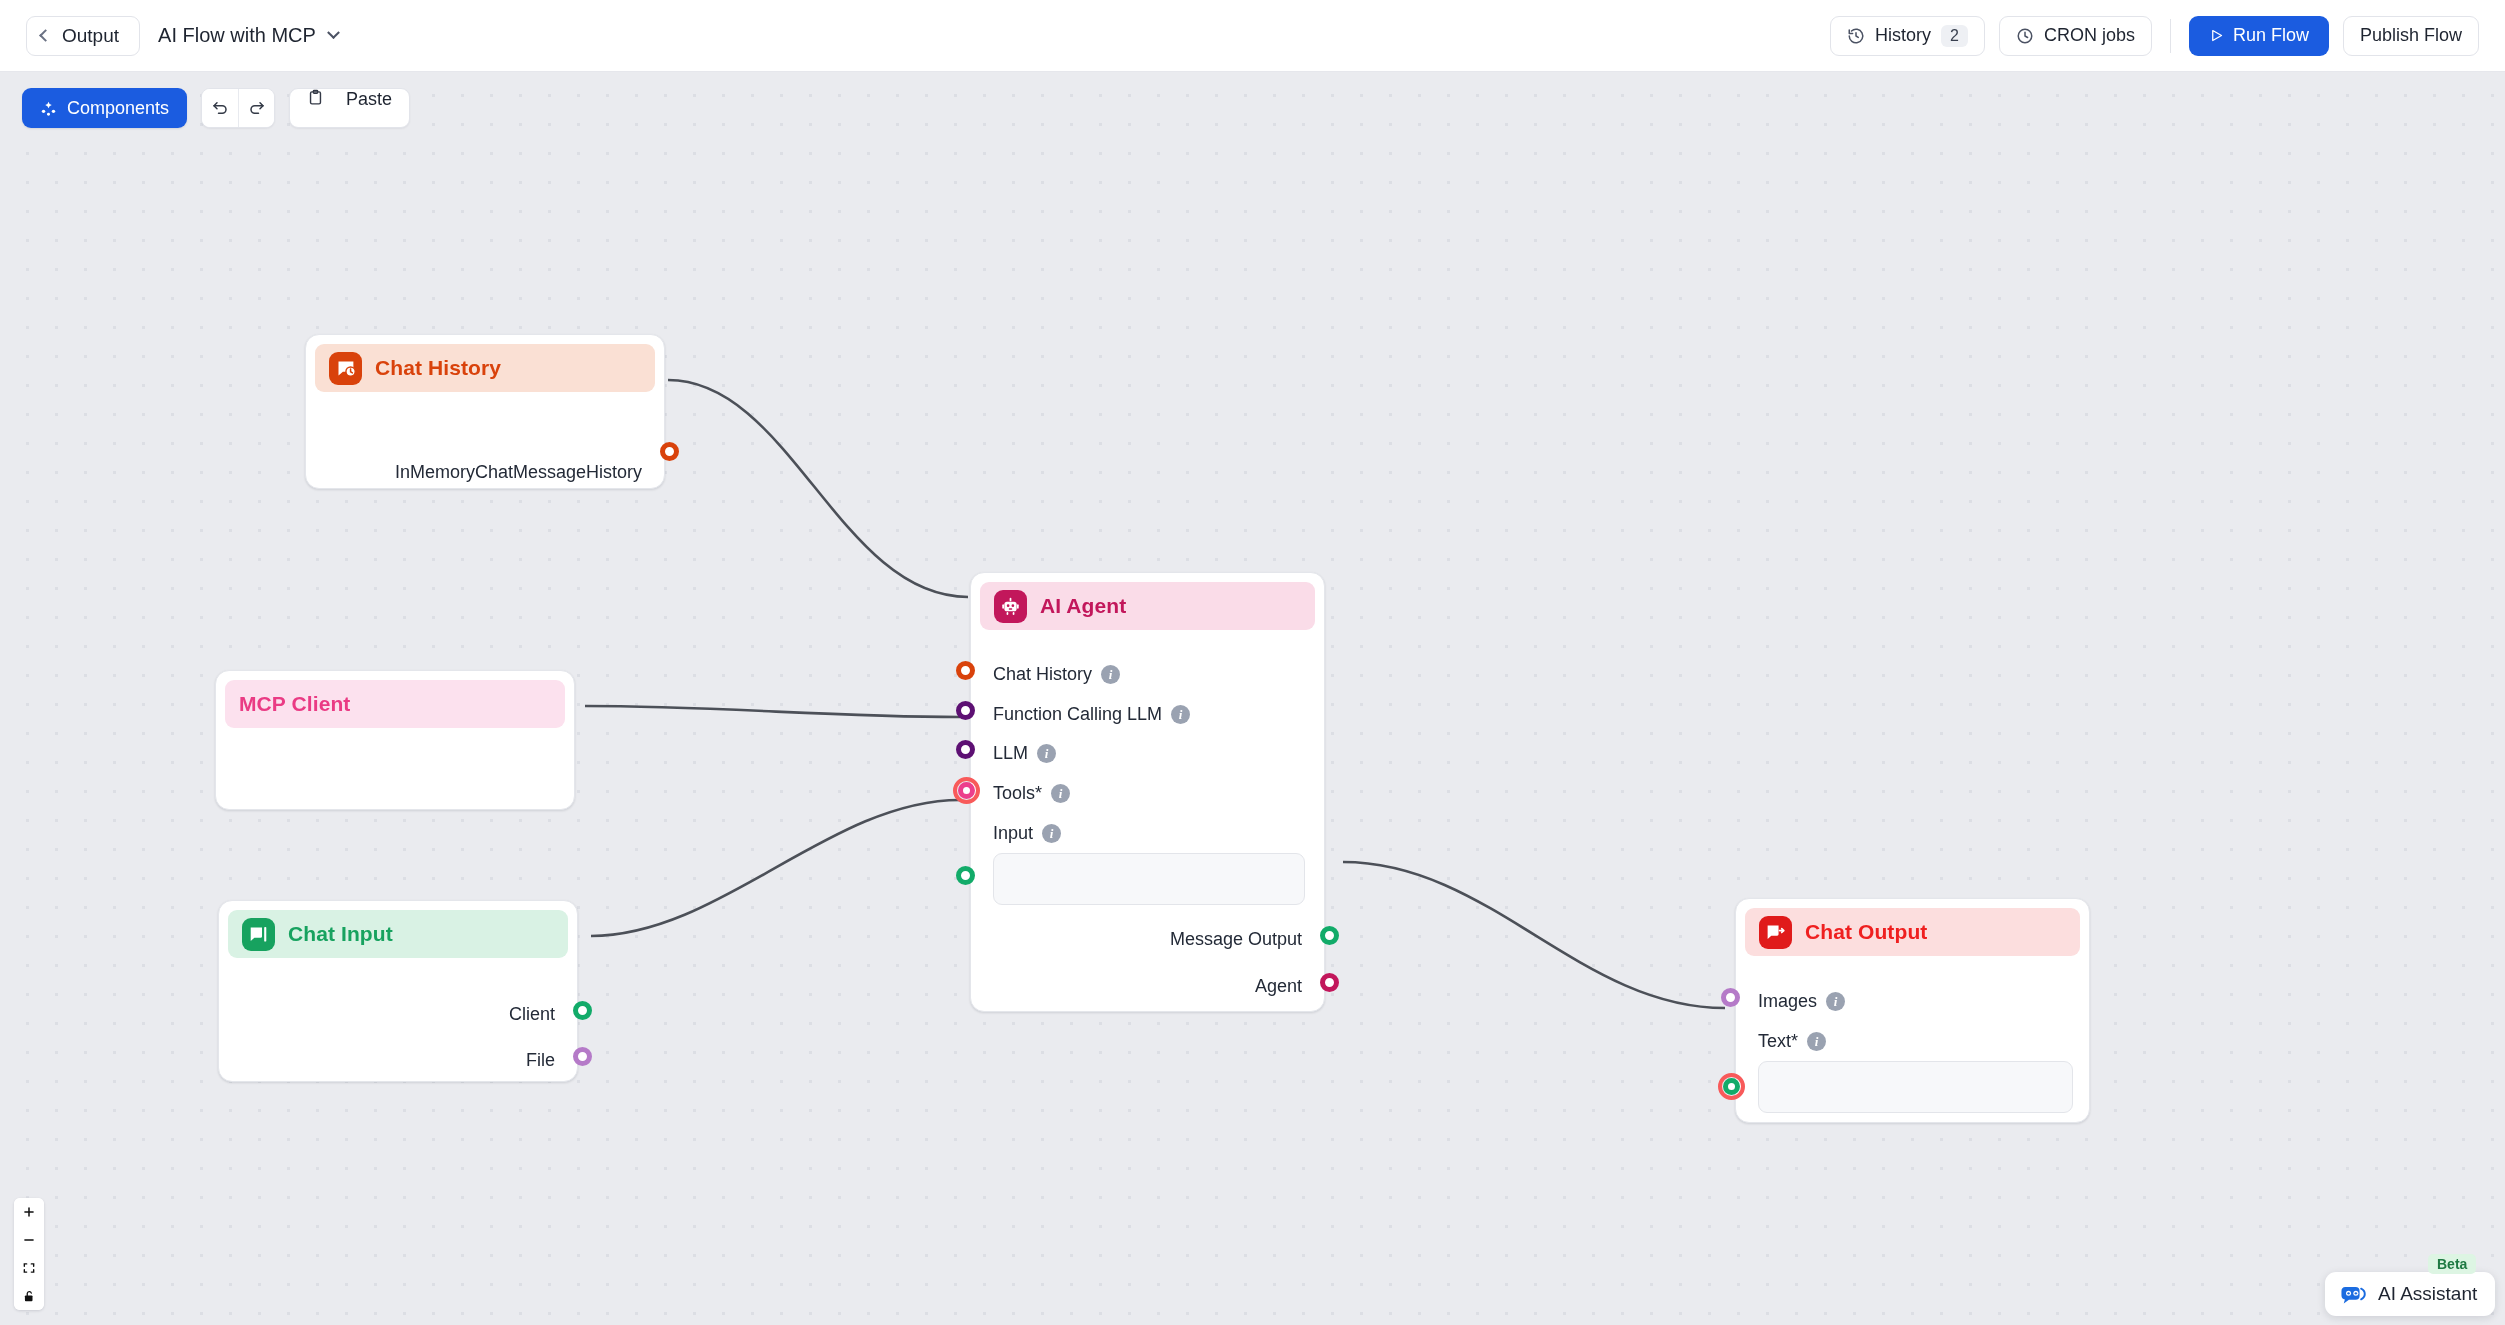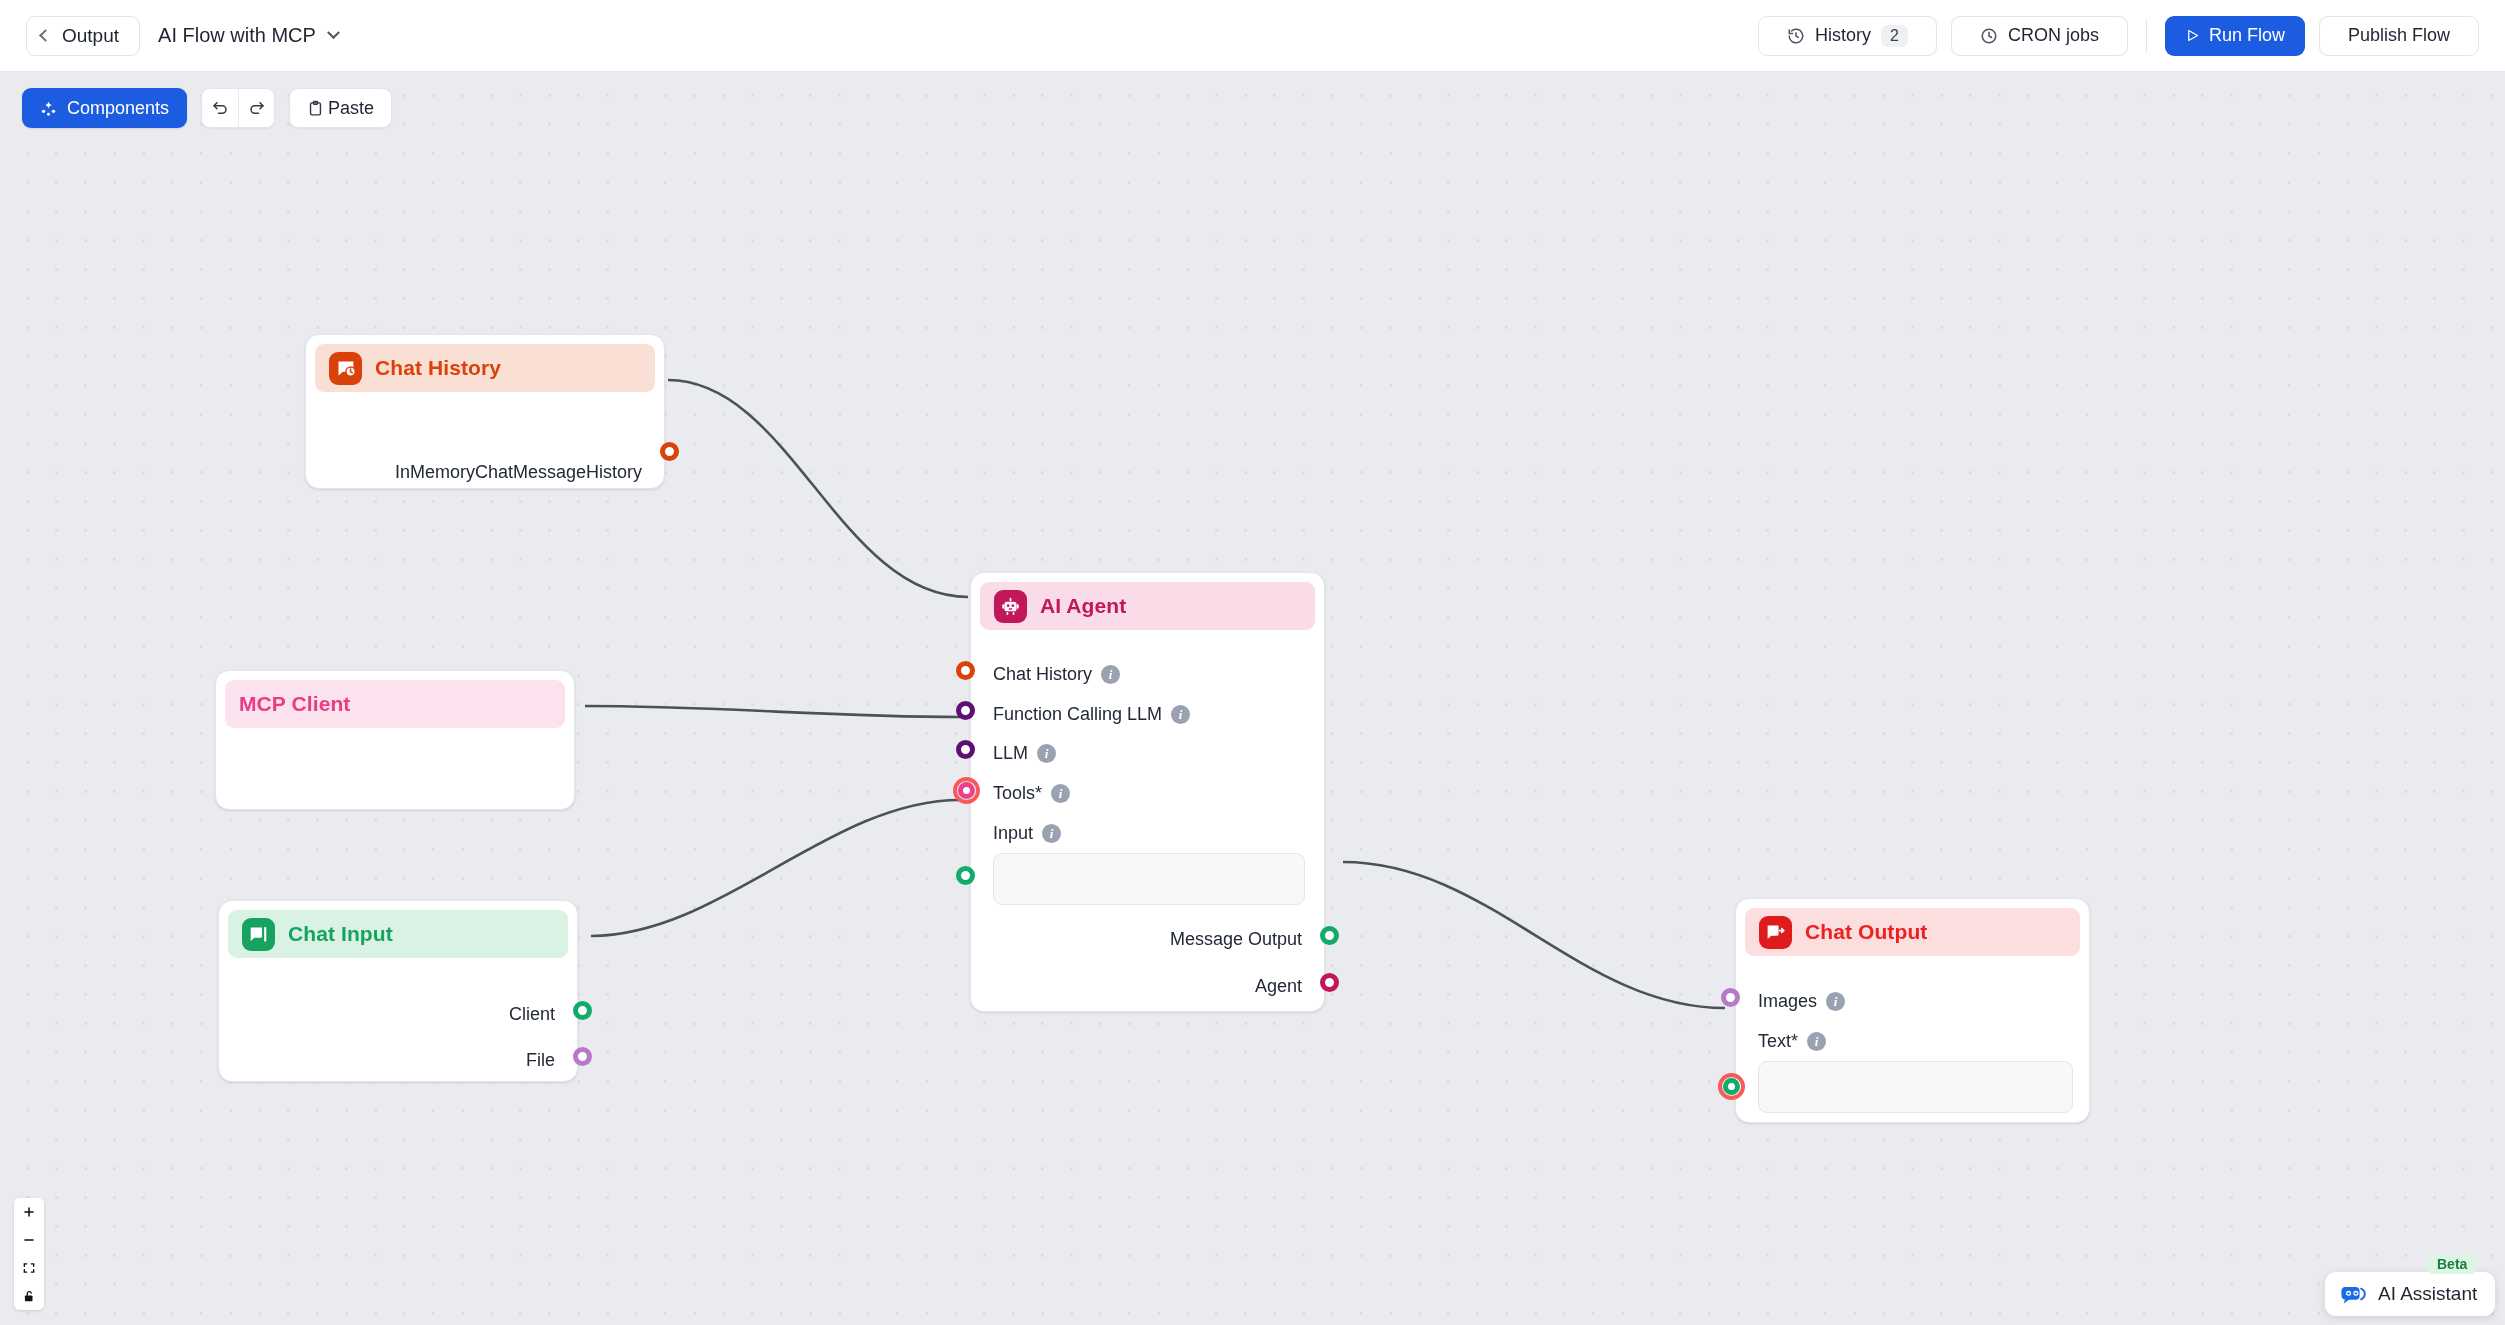--- a/index.html
+++ b/index.html
@@ -35,21 +35,21 @@
   .chev-down {
     width: 9px; height: 9px; border-right: 2px solid #4b5263; border-bottom: 2px solid #4b5263;
     transform: rotate(45deg) translate(-2px,-2px); display:block;
   }
 
   .hdr-right {
     margin-left: auto; padding-right: 26px;
     display: flex; align-items: center; gap: 14px;
   }
   .pill {
-    height: 40px; padding: 0 28px;
+    height: 40px; padding: 0 16px;
     border: 1px solid #e2e4ea; border-radius: 9px; background: #fff;
     display: flex; align-items: center; gap: 10px;
     font-size: 18px; color: #1e2430; cursor: pointer; white-space: nowrap;
   }
   .count-chip {
     background: #eef0f4; border-radius: 6px; padding: 2px 9px;
     font-size: 16px; color: #39404f;
   }
   .hdr-divider { width: 1px; height: 34px; background: #e2e4ea; margin: 0 4px; }
   .btn-primary {
@@ -77,21 +77,21 @@
     box-shadow: 0 1px 2px rgba(16,24,40,.06);
   }
   .tb-icon-btn {
     width: 36px; display: flex; align-items: center; justify-content: center;
     cursor: pointer; background: #fff; border: none;
   }
   .tb-icon-btn + .tb-icon-btn { border-left: 1px solid #e8eaef; }
   .tb-paste {
     height: 40px; padding: 0 17px; background: #fff;
     border: 1px solid #e2e4ea; border-radius: 9px;
-    display: flex; align-items: center; gap: 4px;
+    display: flex; align-items: flex-start; gap: 22px;
     font-size: 18px; color: #1e2430; cursor: pointer;
     box-shadow: 0 1px 2px rgba(16,24,40,.06);
     font-family: "Liberation Sans", sans-serif;
   }
 
   
   #canvas {
     position: absolute; left: 0; top: 72px;
     width: 2505px; height: 1253px;
     background-color: #eaebef;

